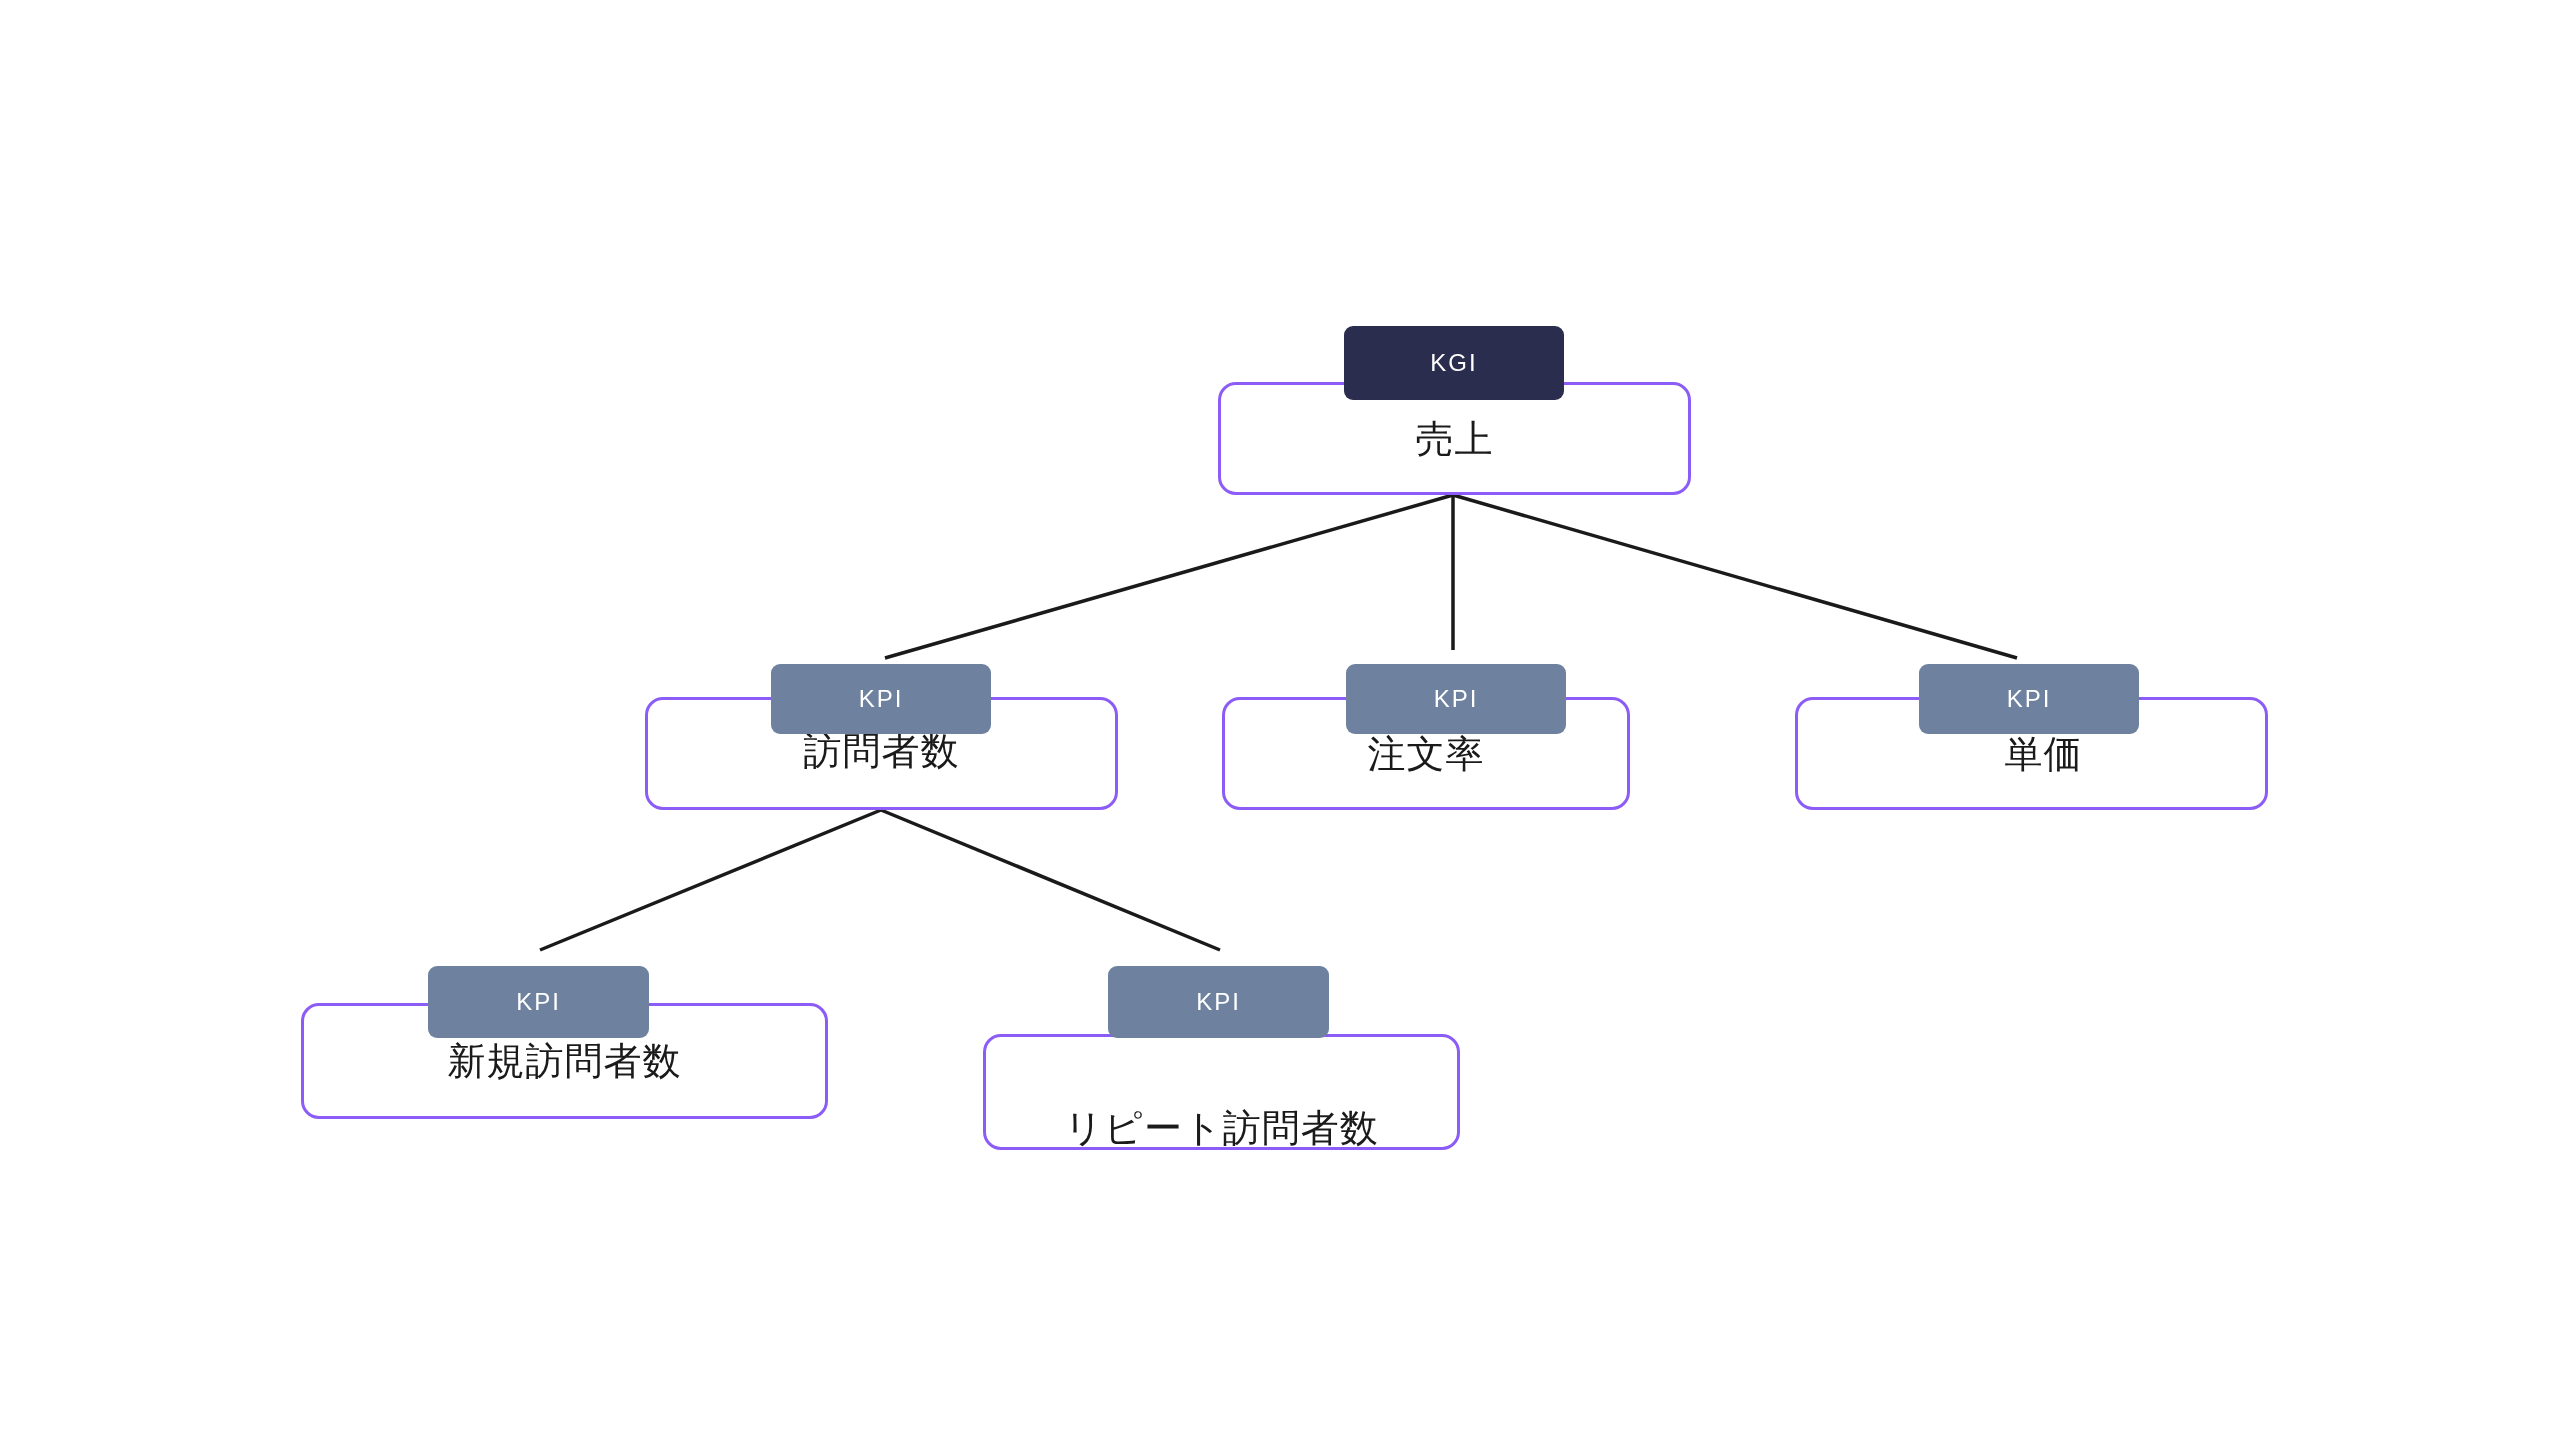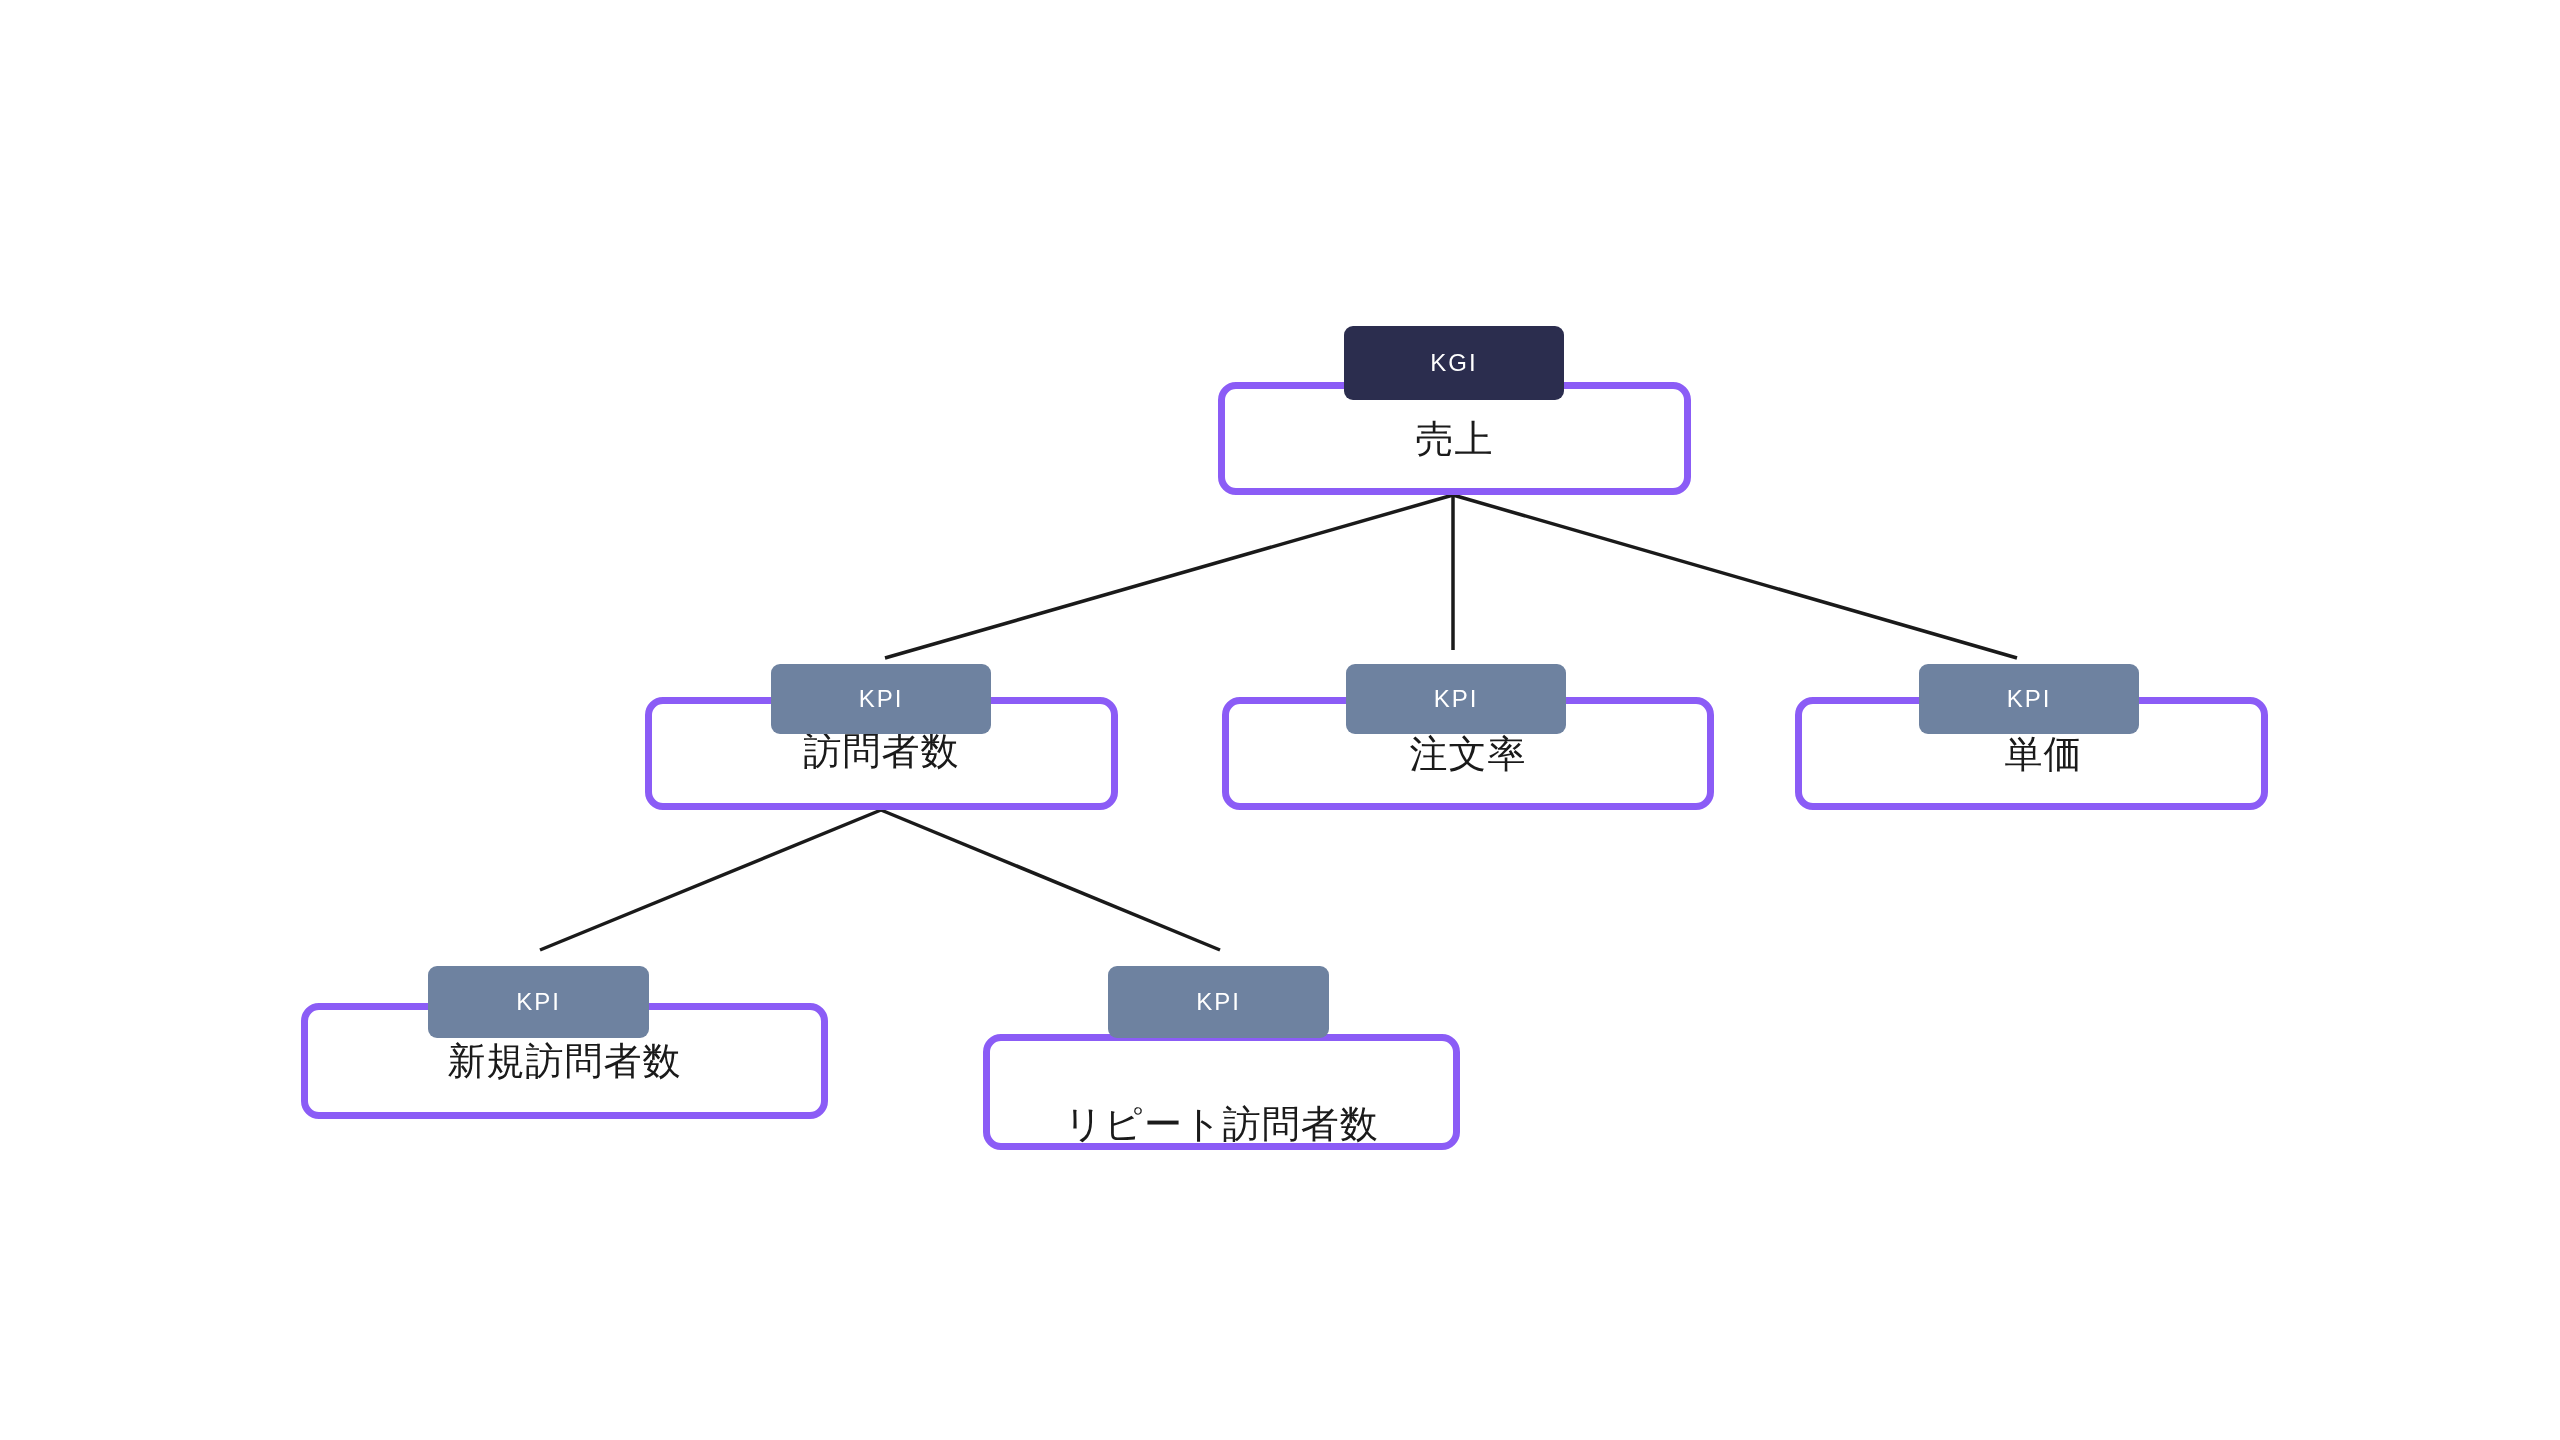--- a/index.html
+++ b/index.html
@@ -23,21 +23,21 @@
     height: 1440px;
     pointer-events: none;
   }
   .node {
     position: absolute;
   }
   .node-box {
     position: absolute;
     box-sizing: border-box;
     background: #ffffff;
-    border: 7px solid #8b5cf6;
+    border: 3px solid #8b5cf6;
     border-radius: 18px;
     display: flex;
     align-items: center;
     justify-content: center;
   }
   .node-label {
     font-size: 38px;
     color: #1a1a1a;
     letter-spacing: 1px;
     line-height: 1;
@@ -91,21 +91,21 @@
   <div class="node">
     <div class="node-box" style="left:645px; top:697px; width:473px; height:113px;font-family:Liberation Mono, monospace;">
       <span class="node-label">訪問者数</span>
     </div>
     <div class="badge badge-kpi" style="left:771px; top:648px; width:220px; height:70px;">
       <span class="badge-text">KPI</span>
     </div>
   </div>
 
   <div class="node">
-    <div class="node-box" style="left:1222px; top:697px; width:492px; height:113px;">
+    <div class="node-box" style="left:1222px; top:697px; width:408px; height:113px;">
       <span class="node-label">注文率</span>
     </div>
     <div class="badge badge-kpi" style="left:1346px; top:648px; width:220px; height:70px;">
       <span class="badge-text">KPI</span>
     </div>
   </div>
 
   <div class="node">
     <div class="node-box" style="left:1795px; top:697px; width:473px; height:113px;padding-left:24px;">
       <span class="node-label">単価</span>

